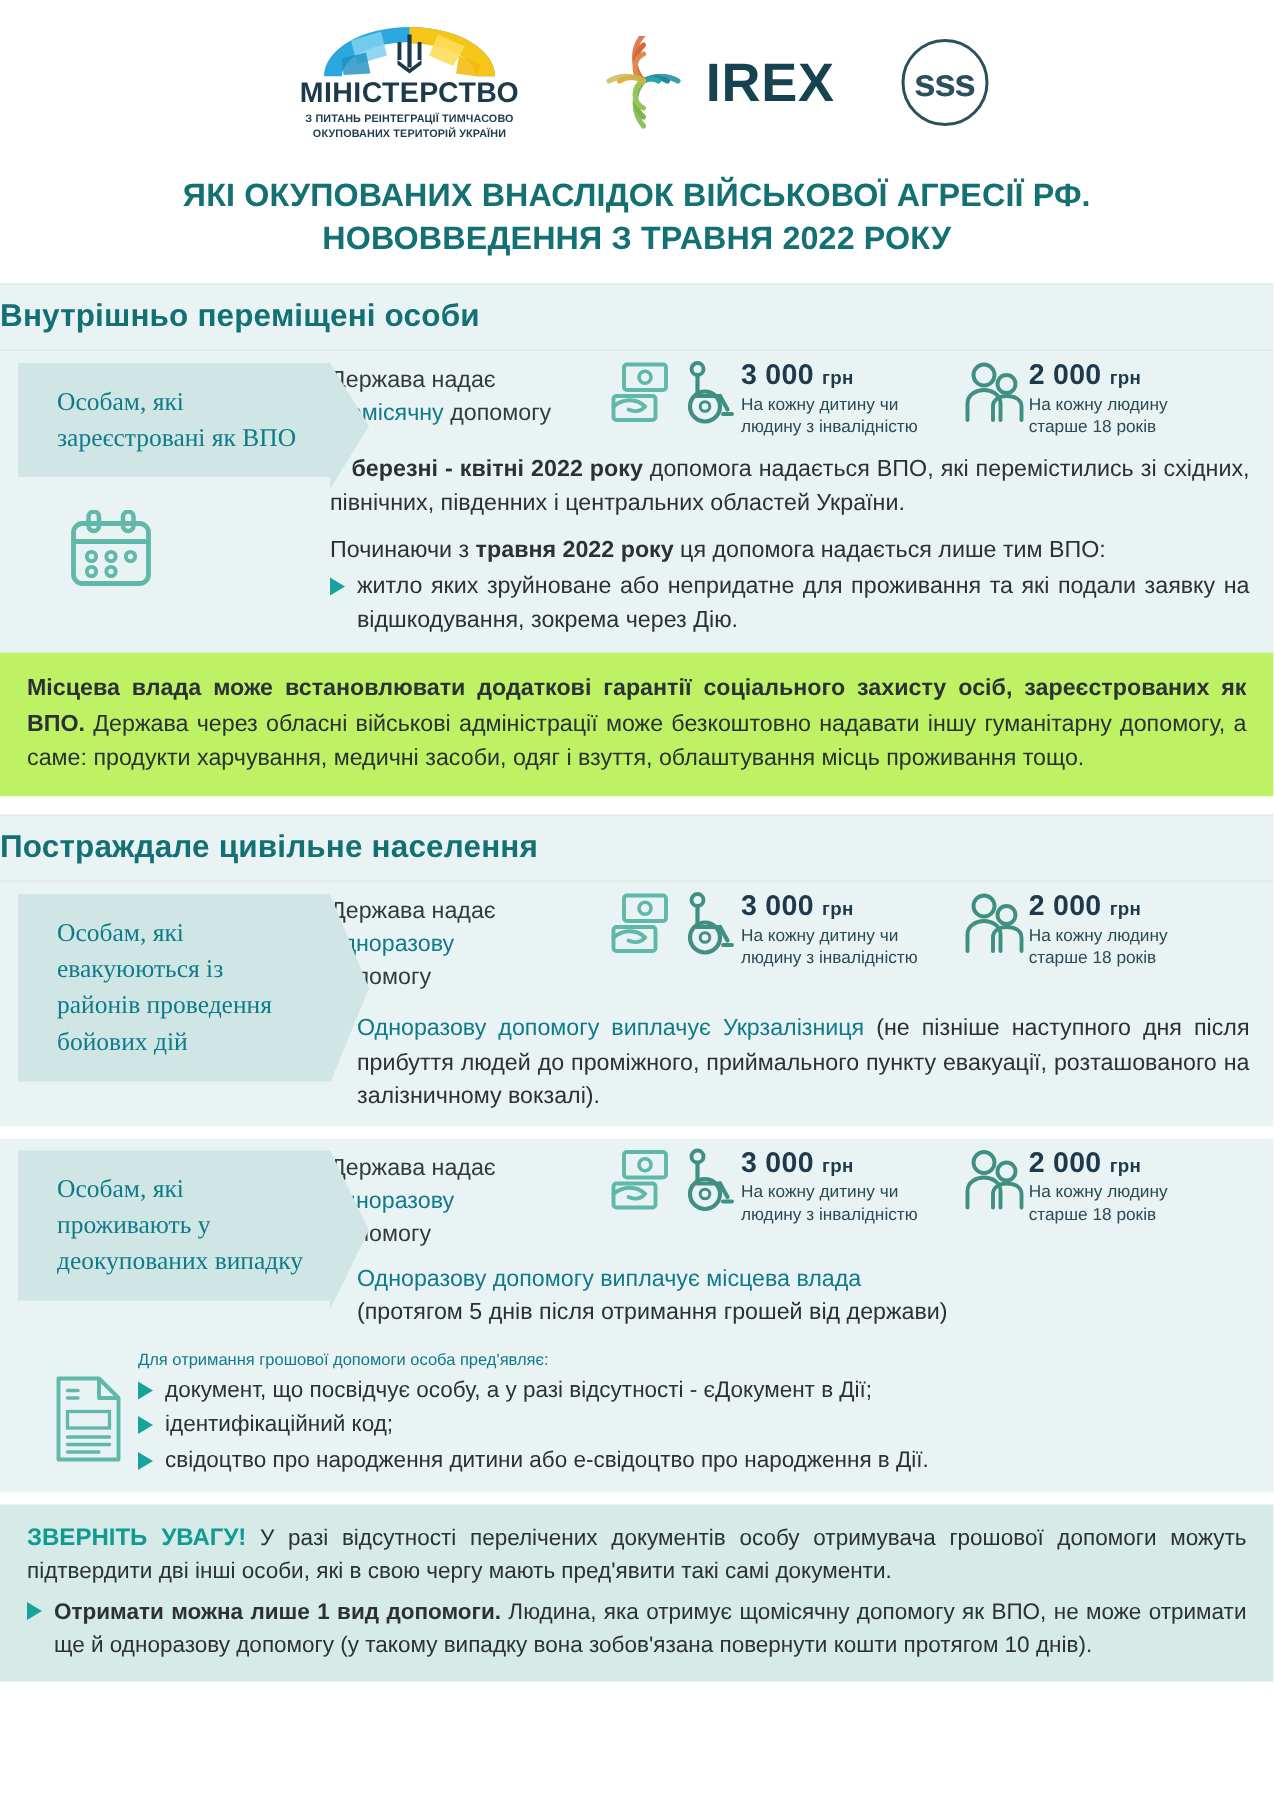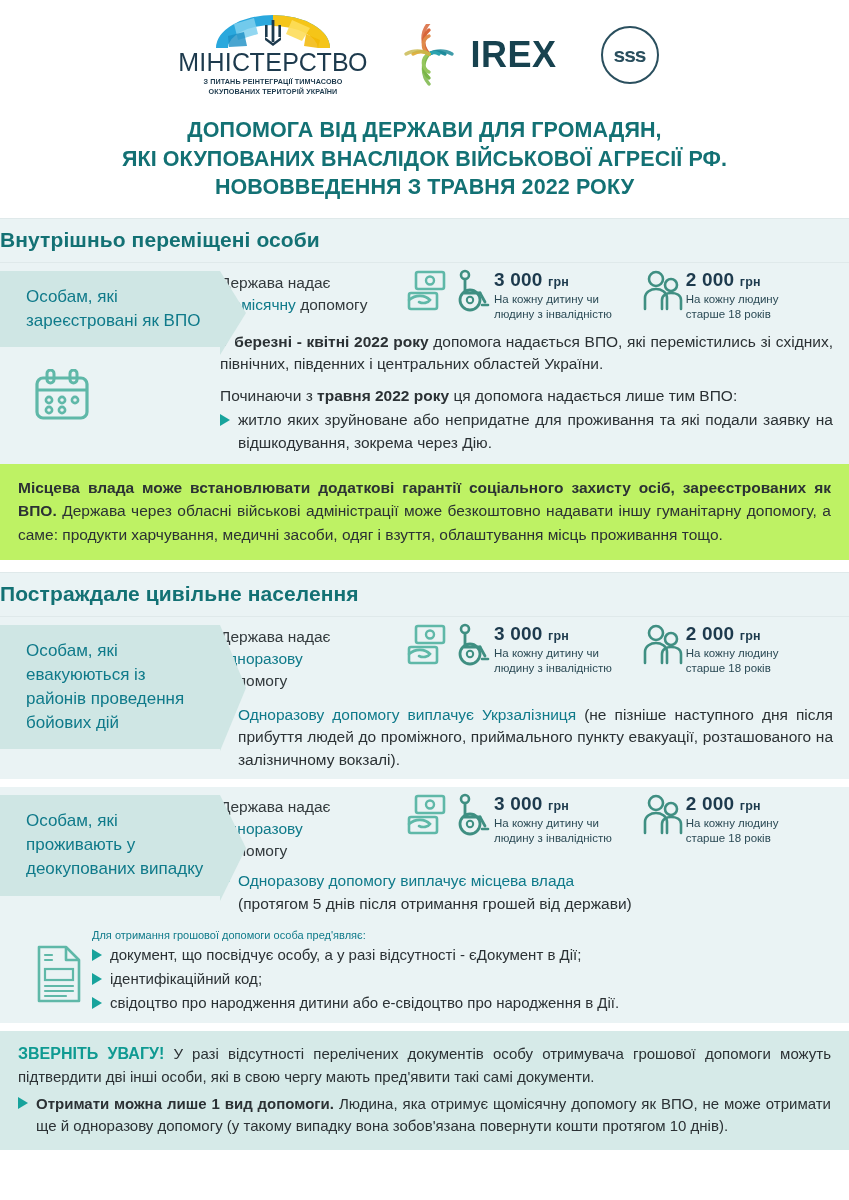--- a/index.html
+++ b/index.html
@@ -16,34 +16,34 @@
     height: 110px;
     display: flex;
     align-items: center;
     justify-content: center;
     gap: 44px;
     background: #fff;
   }
   .min-logo { display: flex; flex-direction: column; align-items: center; width: 165px; }
   .min-arch { width: 118px; height: 34px; position: relative; }
   .min-name {
-    font-size: 25px; font-weight: 400; letter-spacing: .3px;
+    font-size: 19px; font-weight: 700; letter-spacing: .3px;
     color: #1d3a4d; line-height: 1; margin-top: 2px;
   }
   .min-sub {
     font-size: 7.2px; font-weight: 700; color: #1d3a4d;
     text-align: center; line-height: 1.35; letter-spacing: .1px; margin-top: 2px;
   }
   .irex-logo { display: flex; align-items: center; gap: 9px; }
   .irex-word { font-size: 36px; font-weight: 700; color: #17424f; letter-spacing: .5px; }
   .sss-logo {
     width: 58px; height: 58px; border: 2px solid #2a4f5e; border-radius: 50%;
     display: flex; align-items: center; justify-content: center;
   }
-  .sss-text { font-size: 21px; font-weight: 700; color: #2a4f5e; letter-spacing: -1px; }
+  .sss-text { font-size: 26px; font-weight: 700; color: #2a4f5e; letter-spacing: -1px; }
 
   
   .title-block { text-align: center; padding: 6px 30px 16px; background: #fff; }
   .title-block div {
     font-size: 21.5px; font-weight: 700; color: #137174;
     line-height: 1.33; letter-spacing: .1px;
   }
 
   
   .band {
@@ -51,21 +51,21 @@
     text-align: left;
     padding: 9px 0 10px;
     border-top: 1px solid #dfe9ea;
     border-bottom: 1px solid #dfe9ea;
   }
   .band h2 { font-size: 21px; font-weight: 700; color: #137174; letter-spacing: .1px; }
 
   
   .tinted { background: #eaf3f4; }
   .row { display: flex; align-items: flex-start; }
-  .tag-wrap { width: 220px; flex: 0 0 220px; padding-top: 8px; }
+  .tag-wrap { width: 220px; flex: 0 0 220px; padding-left: 12px; padding-top: 8px; font-family: Liberation Serif, serif; }
   .tag {
     background: #cfe6e4; color: #0f7a8a; font-size: 17px; font-weight: 400;
     line-height: 1.42; padding: 14px 16px 14px 26px;
     position: relative; min-height: 62px;
   }
   .tag::after {
     content: ""; position: absolute; right: -26px; top: 0;
     border-top: 0 solid transparent; width: 0; height: 0;
     border-left: 26px solid #cfe6e4;
     border-top: var(--half) solid transparent;
@@ -164,21 +164,20 @@
     </svg>
     <span class="irex-word">IREX</span>
   </div>
 
   <div class="sss-logo">
     <span class="sss-text">sss</span>
   </div>
 </div>
 
 <div class="title-block">
-  <div>ДОПОМОГА ВІД ДЕРЖАВИ ДЛЯ ГРОМАДЯН,</div>
   <div>ЯКІ ОКУПОВАНИХ ВНАСЛІДОК ВІЙСЬКОВОЇ АГРЕСІЇ РФ.</div>
   <div>НОВОВВЕДЕННЯ З ТРАВНЯ 2022 РОКУ</div>
 </div>
 
 <div class="band">
   <h2>Внутрішньо переміщені особи</h2>
 </div>
 
 <div class="tinted">
   <div class="row">

